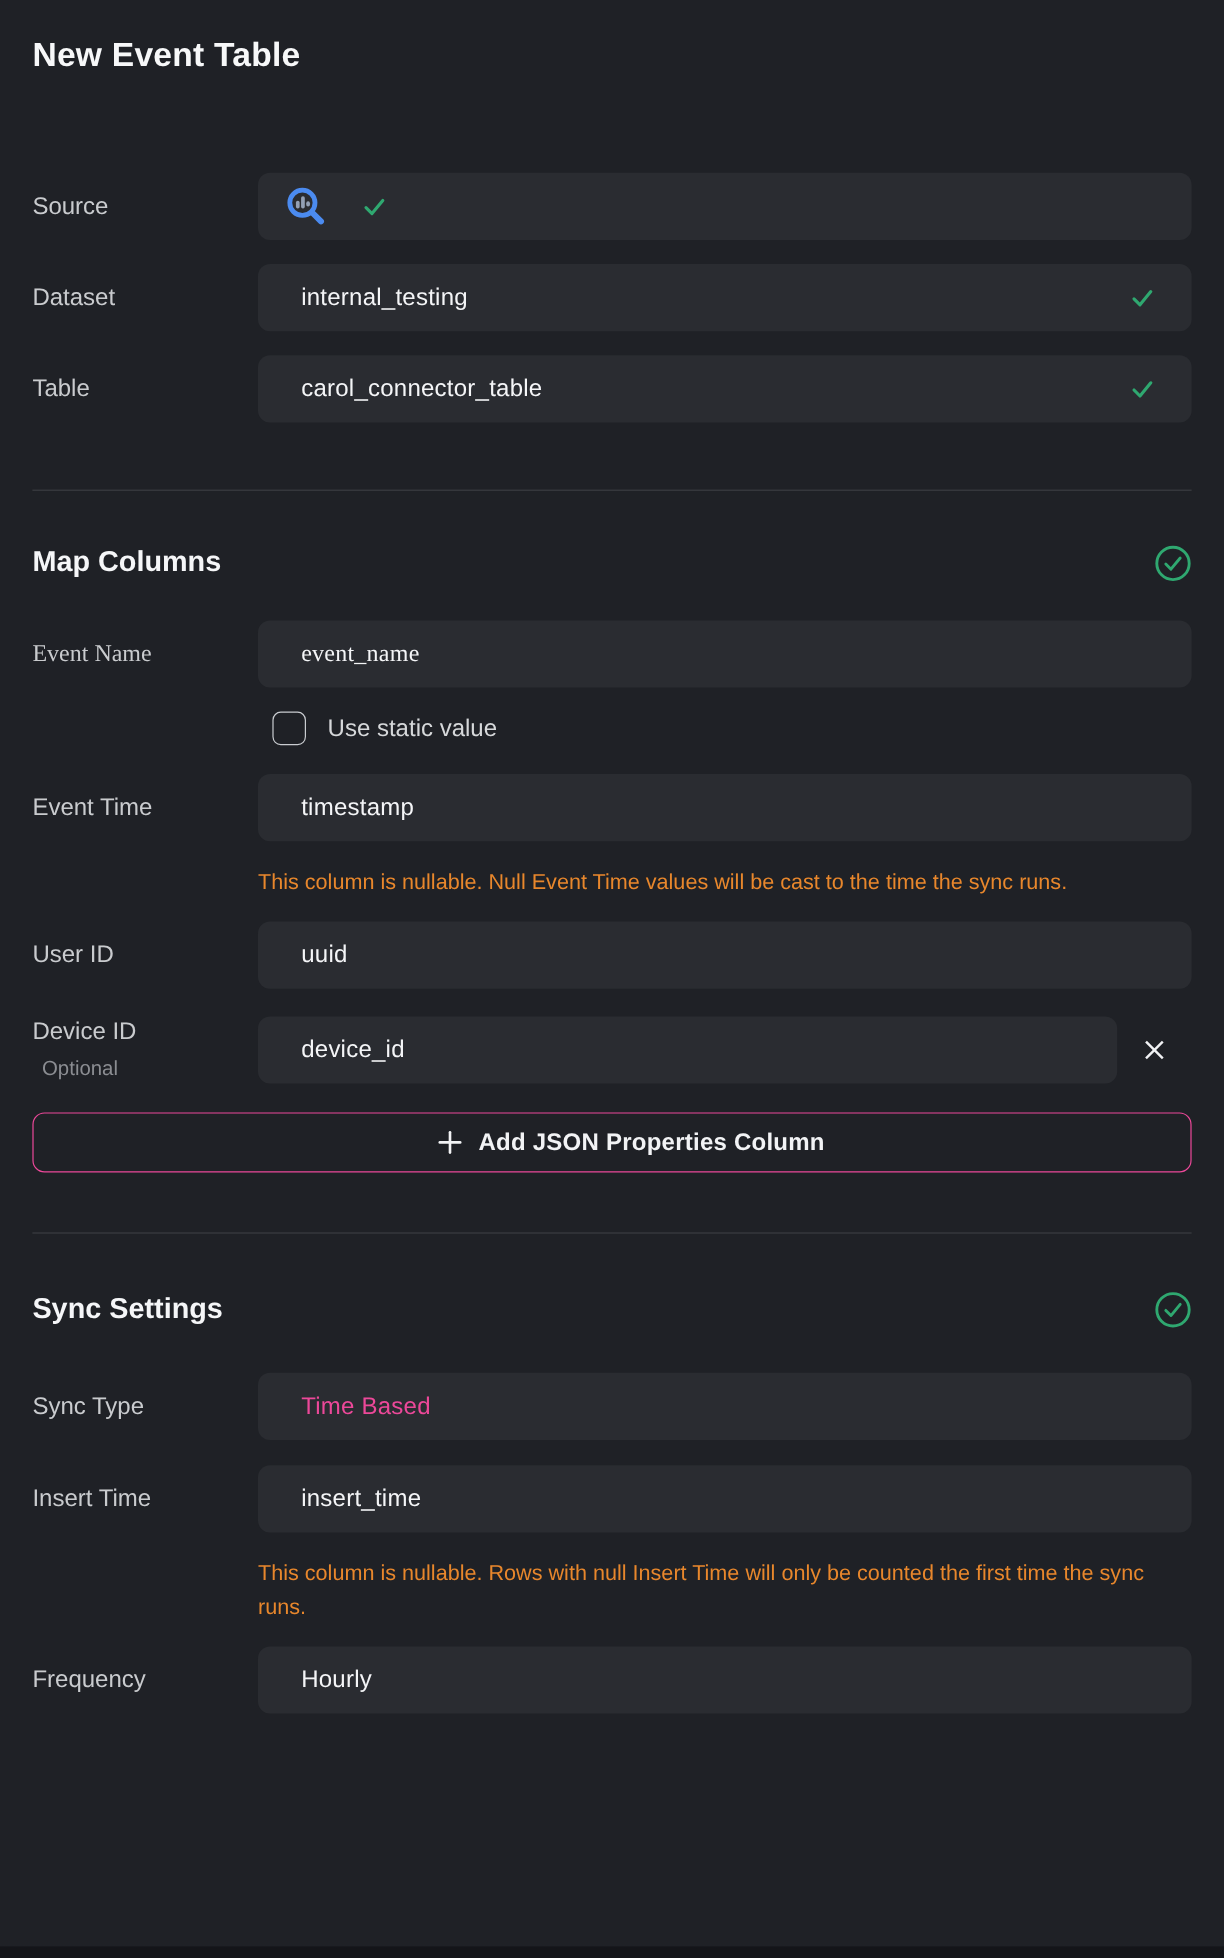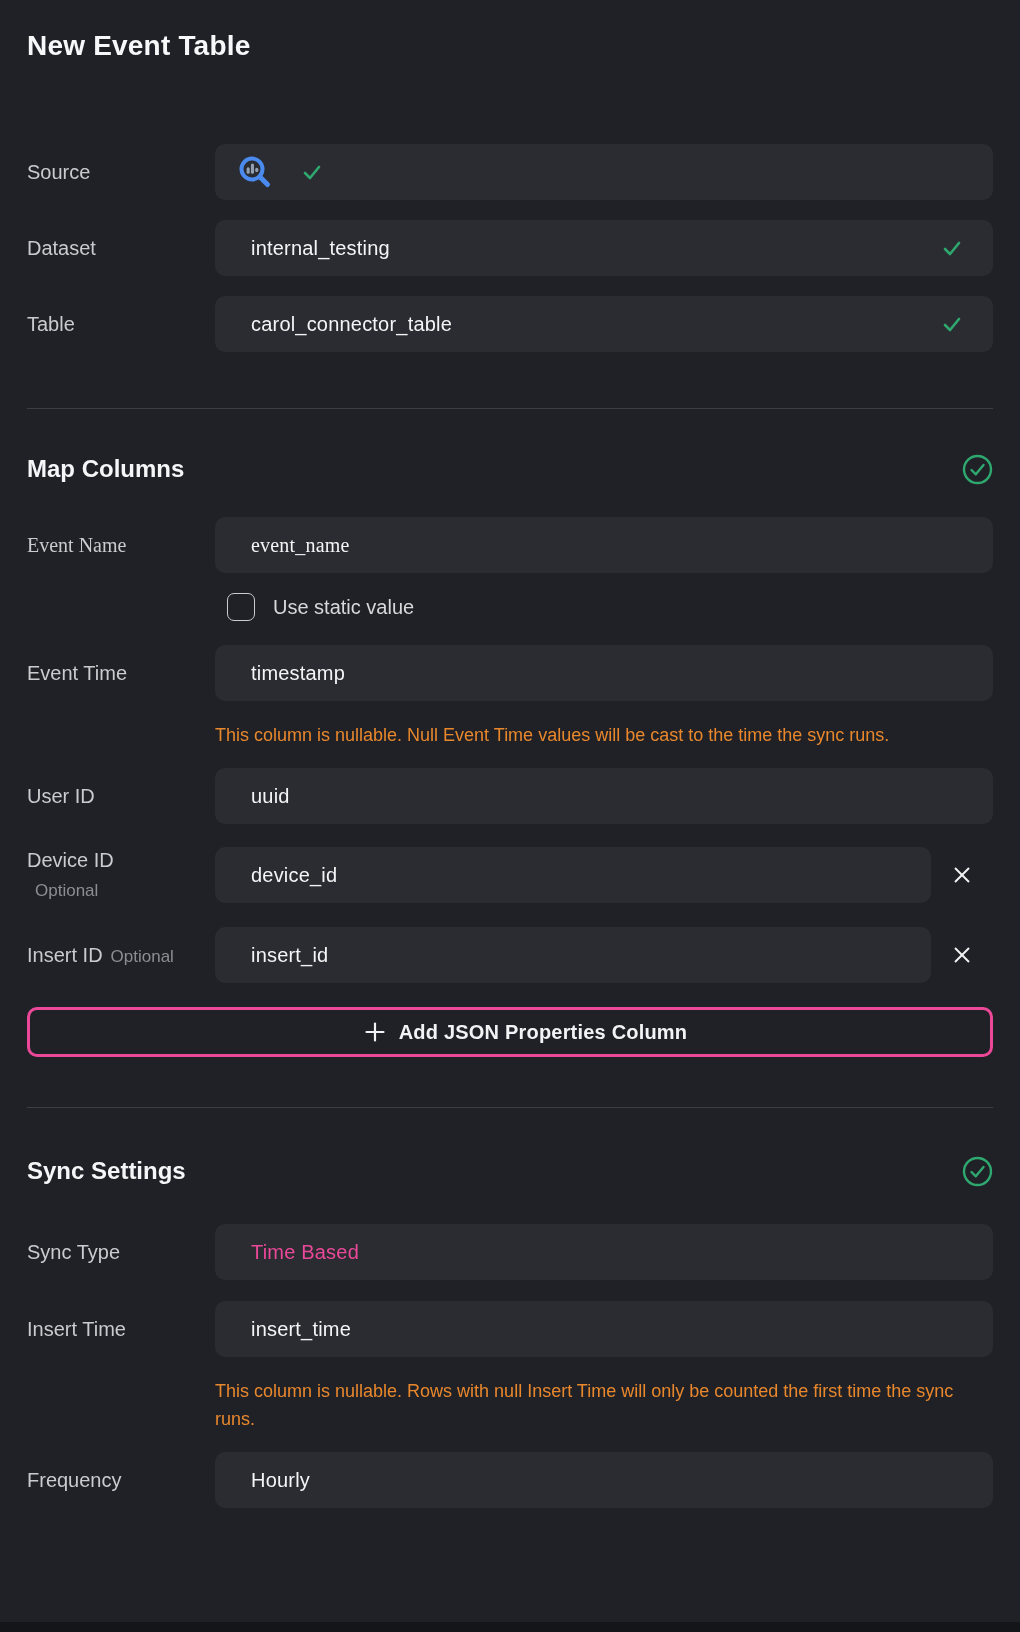--- a/index.html
+++ b/index.html
@@ -66,21 +66,21 @@
     margin-top:10px; padding-left:188px;
   }
   .warning p {
     max-width:752px; font-size:18px; line-height:28px; color:#e8872c;
   }
   .mt-user-id { margin-top:19px; }
   .mt-device-id { margin-top:23px; }
   .mt-insert-id { margin-top:24px; }
   .add-json-btn {
     margin-top:24px; width:100%; height:50px;
-    background:transparent; border:3px solid #ec4899; border-radius:10px;
+    background:transparent; border:1px solid #ec4899; border-radius:10px;
     display:flex; align-items:center; justify-content:center; gap:13px;
     cursor:pointer; color:#f2f3f5;padding-left:31px;
   }
   .add-json-btn span { font-size:20px; font-weight:700; letter-spacing:.2px; color:#f2f3f5; }
   .plus-icon { width:22px; height:22px; }
   .sync-head { margin-top:47px; }
   .mt-sync-type { margin-top:37px; }
   .mt-insert-time { margin-top:21px; }
   .mt-frequency { margin-top:19px; }
   .bottom-strip {
@@ -186,36 +186,20 @@
     <div class="x-col">
       <button class="x-btn">
         <svg width="22" height="22" viewBox="0 0 22 22">
           <line x1="4" y1="4" x2="18" y2="18" stroke="#f1f2f4" stroke-width="2"></line>
           <line x1="18" y1="4" x2="4" y2="18" stroke="#f1f2f4" stroke-width="2"></line>
         </svg>
       </button>
     </div>
   </div>
 
-  <div class="form-row mt-insert-id">
-    <div class="row-label">
-      <span>Insert ID</span><span class="optional-inline">Optional</span>
-    </div>
-    <div class="field">
-      <span class="field-value">insert_id</span>
-    </div>
-    <div class="x-col">
-      <button class="x-btn">
-        <svg width="22" height="22" viewBox="0 0 22 22">
-          <line x1="4" y1="4" x2="18" y2="18" stroke="#f1f2f4" stroke-width="2"></line>
-          <line x1="18" y1="4" x2="4" y2="18" stroke="#f1f2f4" stroke-width="2"></line>
-        </svg>
-      </button>
-    </div>
-  </div>
 
   <button class="add-json-btn">
     <svg class="plus-icon" viewBox="0 0 22 22">
       <line x1="11" y1="2.5" x2="11" y2="19.5" stroke="#f2f3f5" stroke-width="2.2" stroke-linecap="round"></line>
       <line x1="2.5" y1="11" x2="19.5" y2="11" stroke="#f2f3f5" stroke-width="2.2" stroke-linecap="round"></line>
     </svg>
     <span>Add JSON Properties Column</span>
   </button>
 
   <div class="divider divider-2"></div>

